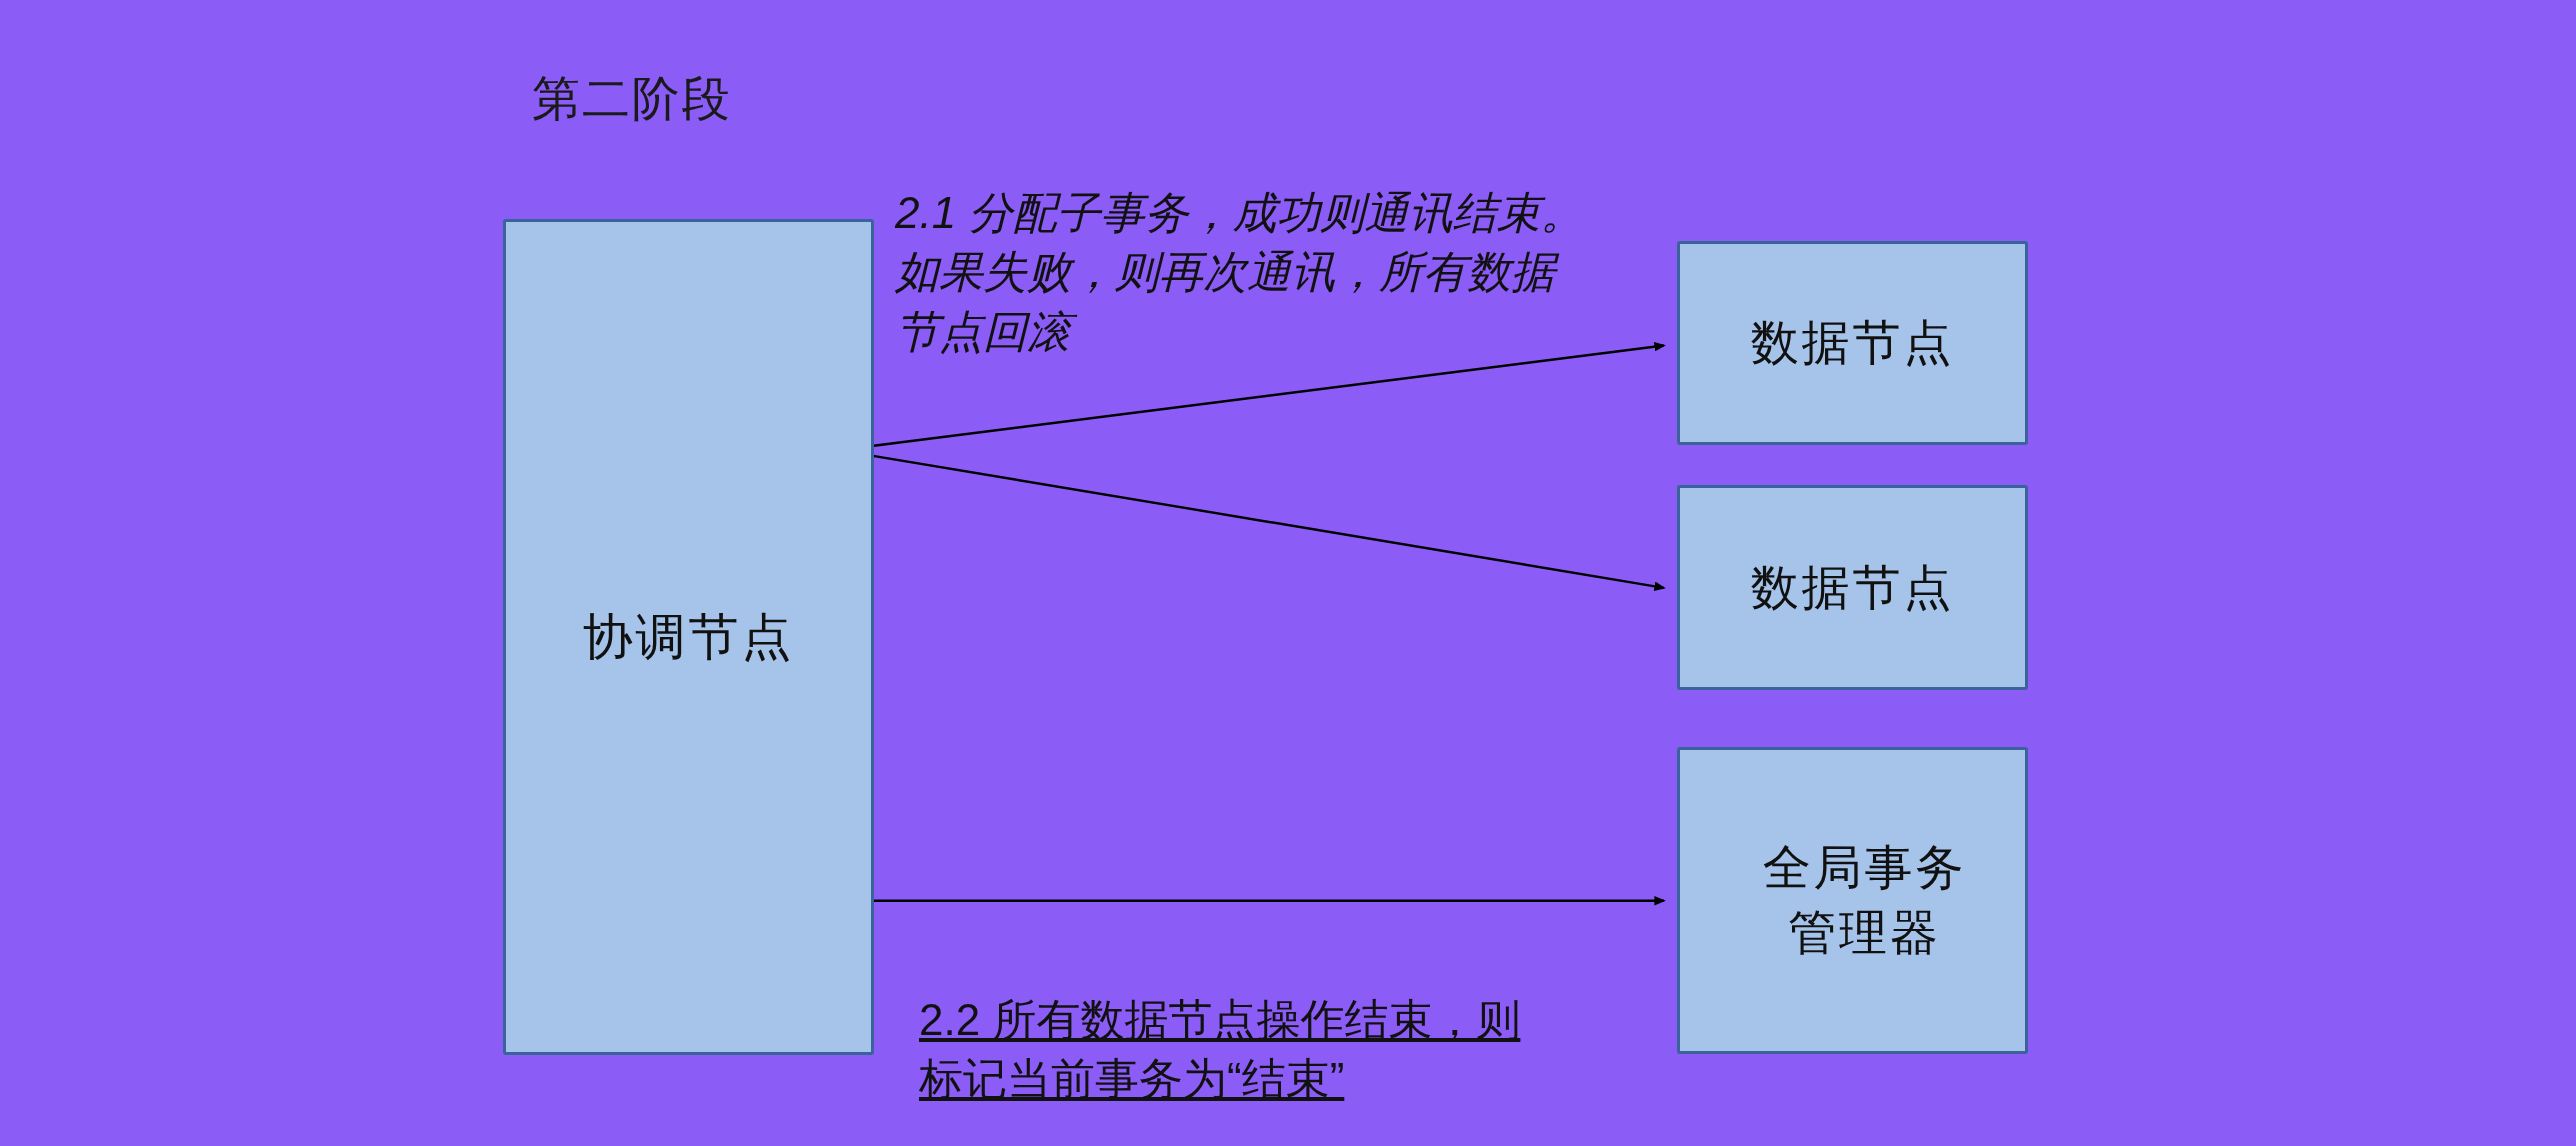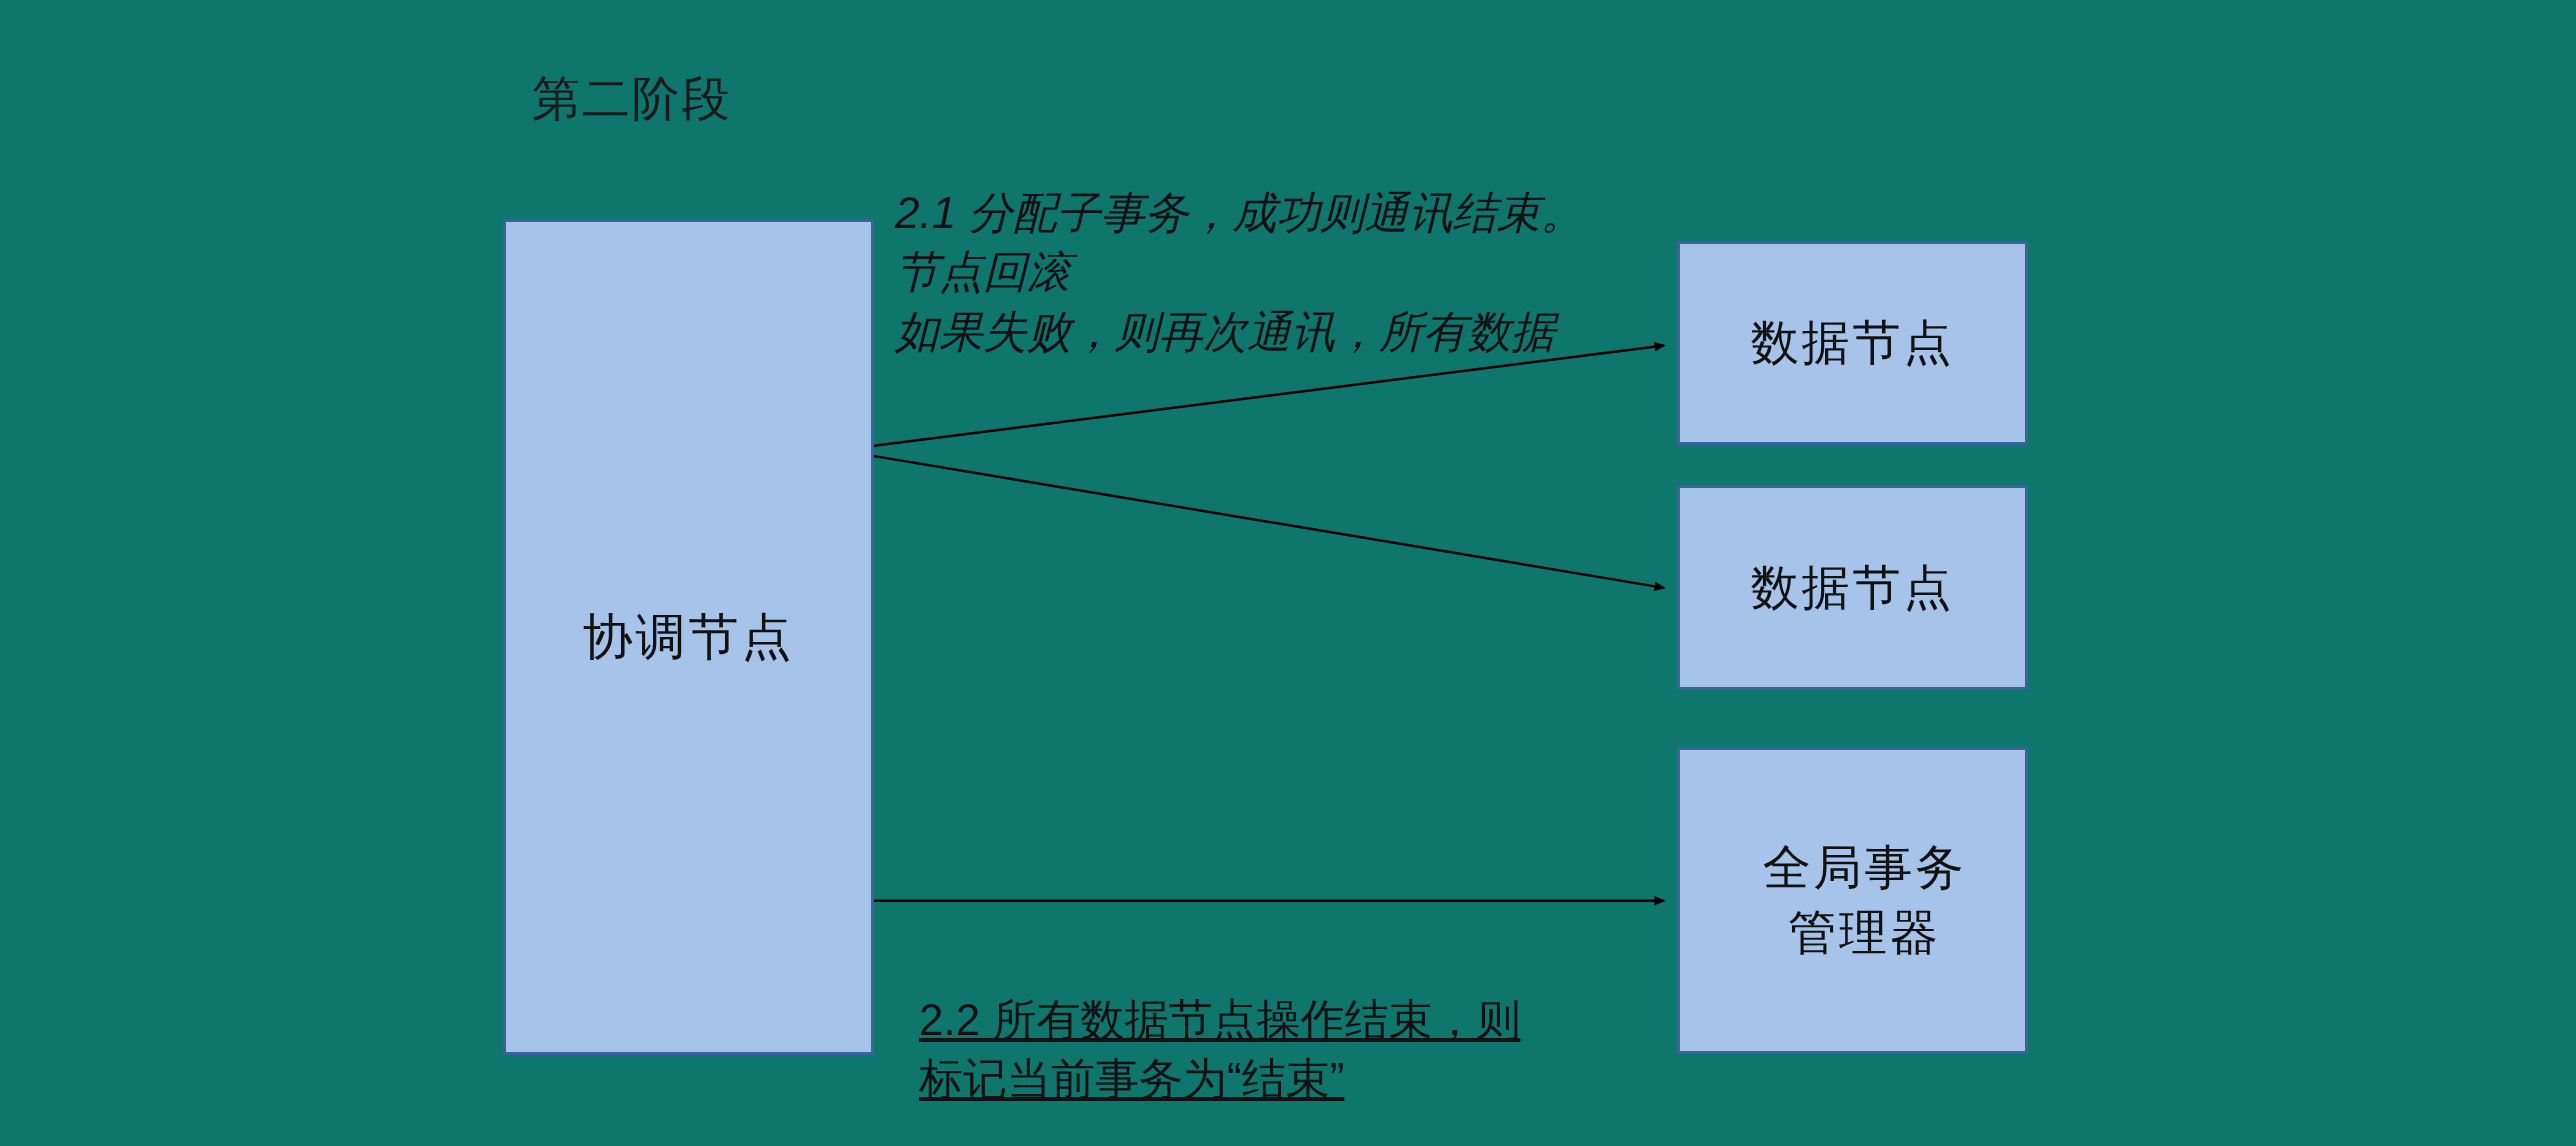--- a/index.html
+++ b/index.html
@@ -5,21 +5,21 @@
   html, body {
     margin: 0;
     padding: 0;
     background: #edf2f9;
     font-family: "Liberation Sans", "DejaVu Sans", sans-serif;
   }
   .canvas {
     position: relative;
     width: 2576px;
     height: 1147px;
-    background: #0f766e;
+    background: #8b5cf6;
     overflow: hidden;
   }
   .diagram-title {
     position: absolute;
     left: 532px;
     top: 67px;
     font-size: 48px;
     color: #1a1a1a;
     letter-spacing: 1.9px;
   }
@@ -129,22 +129,22 @@
     <span>数据节点</span>
   </div>
 
   <div class="node-box gtm-node">
     <span>全局事务</span>
     <span>管理器</span>
   </div>
 
   <div class="annotation annotation-21">
     <div>2.1 分配子事务，成功则通讯结束。</div>
+    <div>如果失败，则再次通讯，所有数据</div>
     <div>节点回滚</div>
-    <div>如果失败，则再次通讯，所有数据</div>
   </div>
 
   <div class="annotation annotation-22">
     <div>2.2 所有数据节点操作结束，则</div>
     <div>标记当前事务为“结束”</div>
   </div>
 
 </div>
 
 

